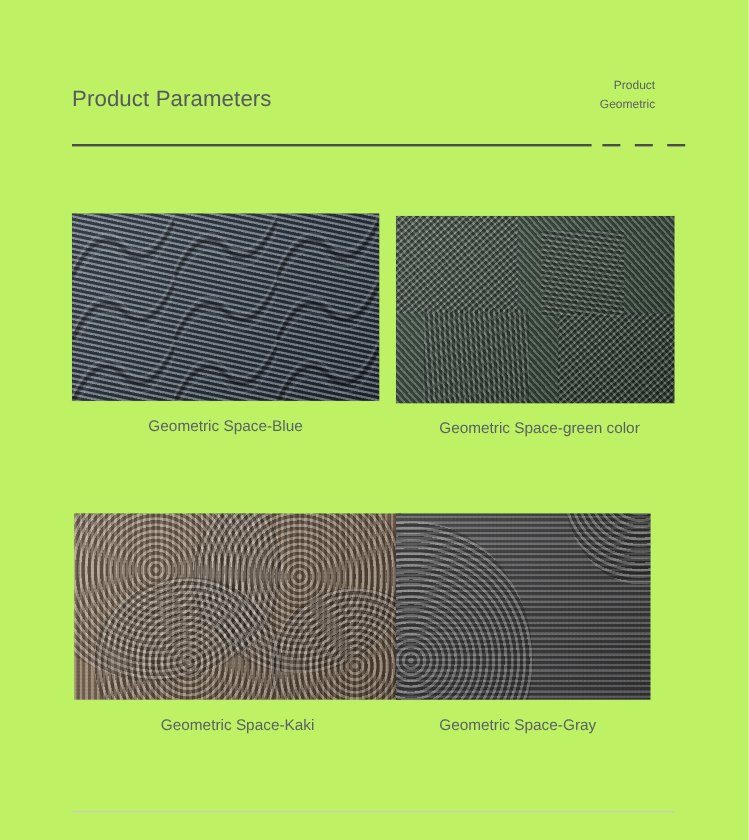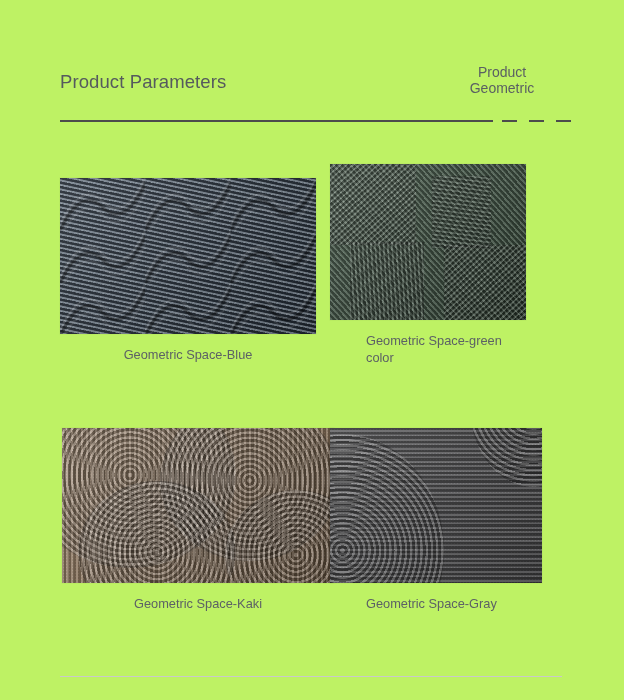--- a/index.html
+++ b/index.html
@@ -35,25 +35,25 @@
     left: 0;
     top: 12px;
     font-size: 18.5px;
     line-height: 24px;
     color: #555a5e;
     letter-spacing: 0.1px;
     white-space: nowrap;
   }
   .header-sub {
     position: absolute;
-    right: 0;
+    right: 16px;
     top: 6px;
     width: 120px;
-    text-align: center;
-    font-size: 14px;
+    text-align: right;
+    font-size: 10px;
     line-height: 16px;
     color: #5a5f63;
   }
 
   
   .rule-wrap {
     position: absolute;
     left: 60px;
     top: 120px;
     width: 502px;
@@ -92,21 +92,21 @@
     position: absolute;
     left: 0;
     top: 0;
     width: 624px;
     height: 700px;
   }
   .cell {
     position: absolute;
   }
   .cell.c0 { left: 60px;  top: 178px; width: 256px; }
-  .cell.c1 { left: 330px; top: 164px; width: 196px; }
+  .cell.c1 { left: 330px; top: 180px; width: 232px; }
   .cell.c2 { left: 62px;  top: 428px; width: 272px; }
   .cell.c3 { left: 330px; top: 428px; width: 212px; }
 
   .swatch {
     width: 100%;
     height: 156px;
     position: relative;
     overflow: hidden;
     background: #444;
     box-shadow: 0 0 0 0.5px rgba(0,0,0,0.05);

